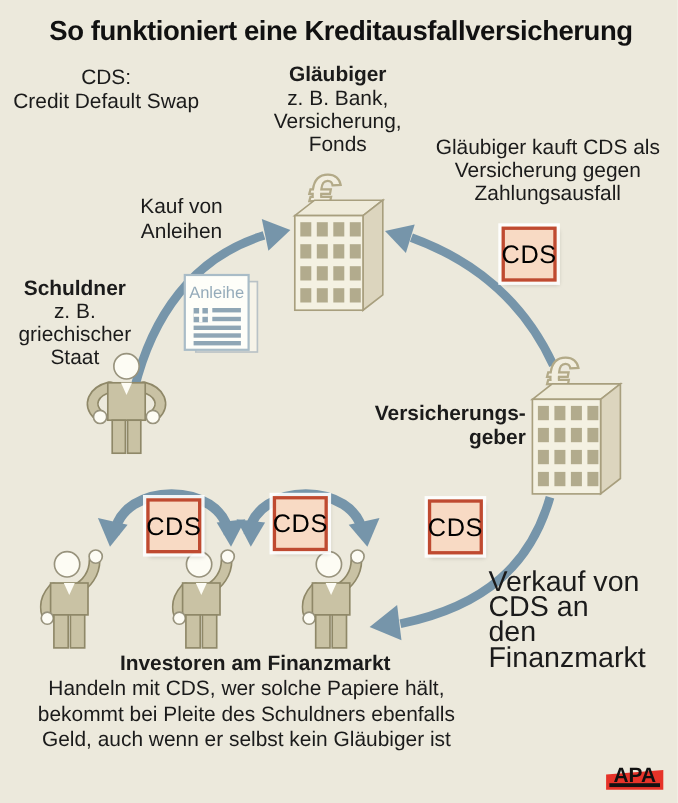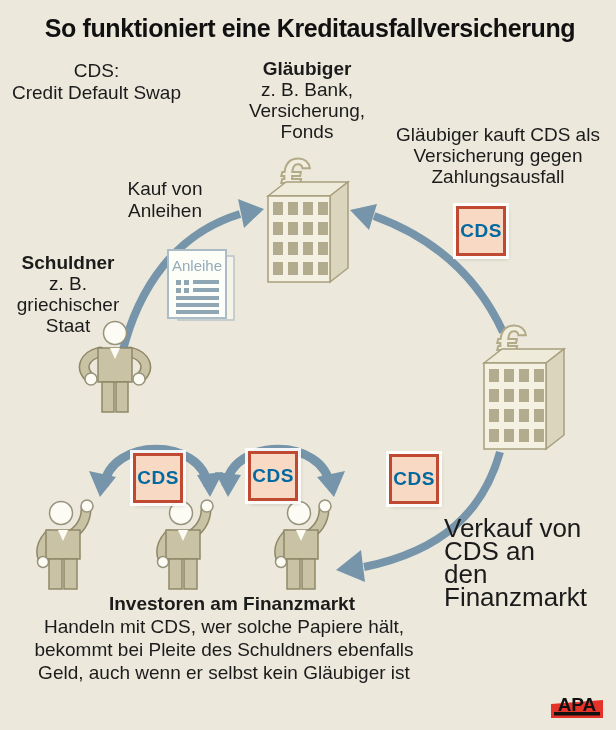--- a/index.html
+++ b/index.html
@@ -19,21 +19,21 @@
   .schuldner{left:3px;top:252px;width:130px;text-align:center;font-size:19px;line-height:21px;}
   .schuldner .nm{font-weight:bold;}
   .vgeber{left:330px;top:366px;width:148px;text-align:right;font-size:19px;line-height:22px;font-weight:bold;}
   .verkauf{left:444px;top:517px;width:138px;text-align:left;font-size:26px;line-height:23px;}
   .inv-title{left:62px;top:593px;width:340px;text-align:center;font-size:19px;font-weight:bold;}
   .inv-desc{left:0px;top:615px;width:448px;text-align:center;font-size:19px;line-height:23px;}
   .footer{left:10px;top:698px;font-size:17px;}
   .cds-badge{position:absolute;z-index:3;width:44px;height:44px;background:#F8DAC4;
     border:3px solid #BF4A31;box-shadow:0 0 0 3px rgba(255,255,255,0.9),2px 3px 4px rgba(0,0,0,0.18);
     display:flex;align-items:center;justify-content:center;
-    font-size:19px;font-weight:bold;color:#0369a1;letter-spacing:0.5px;}
+    font-size:23px;font-weight:normal;color:#000000;letter-spacing:0.5px;}
   .b-top{left:456px;top:206px;}
   .b-ml{left:133px;top:453px;}
   .b-mc{left:248px;top:451px;}
   .b-r{left:389px;top:454px;}
   .apa-logo{left:548px;top:689px;z-index:2;}
 </style>
 </head>
 <body>
 
 <div class="canvas">
@@ -77,20 +77,22 @@
   <div class="abs txt kauf pre">Kauf von
 Anleihen</div>
 
   <div class="abs txt schuldner">
     <div class="nm">Schuldner</div>
     <div class="pre">z. B.
 griechischer
 Staat</div>
   </div>
 
+  <div class="abs txt vgeber pre">Versicherungs-
+geber</div>
 
   <div class="abs txt verkauf pre">Verkauf von
 CDS an den
 Finanzmarkt</div>
 
   <svg class="abs icon" style="left:252px;top:148px;" width="100" height="140" viewBox="0 0 100 140">
     <text x="44" y="48" text-anchor="middle" font-size="54" font-weight="bold" fill="#F2EEDF" stroke="#B3AA88" stroke-width="2">€</text>
     <polygon points="16,48 34,34 96,34 78,48" fill="#EFEBDA" stroke="#A89F7E" stroke-width="1.5"></polygon>
     <polygon points="78,48 96,34 96,120 78,134" fill="#DCD5BE" stroke="#A89F7E" stroke-width="1.5"></polygon>
     <rect x="16" y="48" width="62" height="86" fill="#F4F1E2" stroke="#A89F7E" stroke-width="1.5"></rect>

